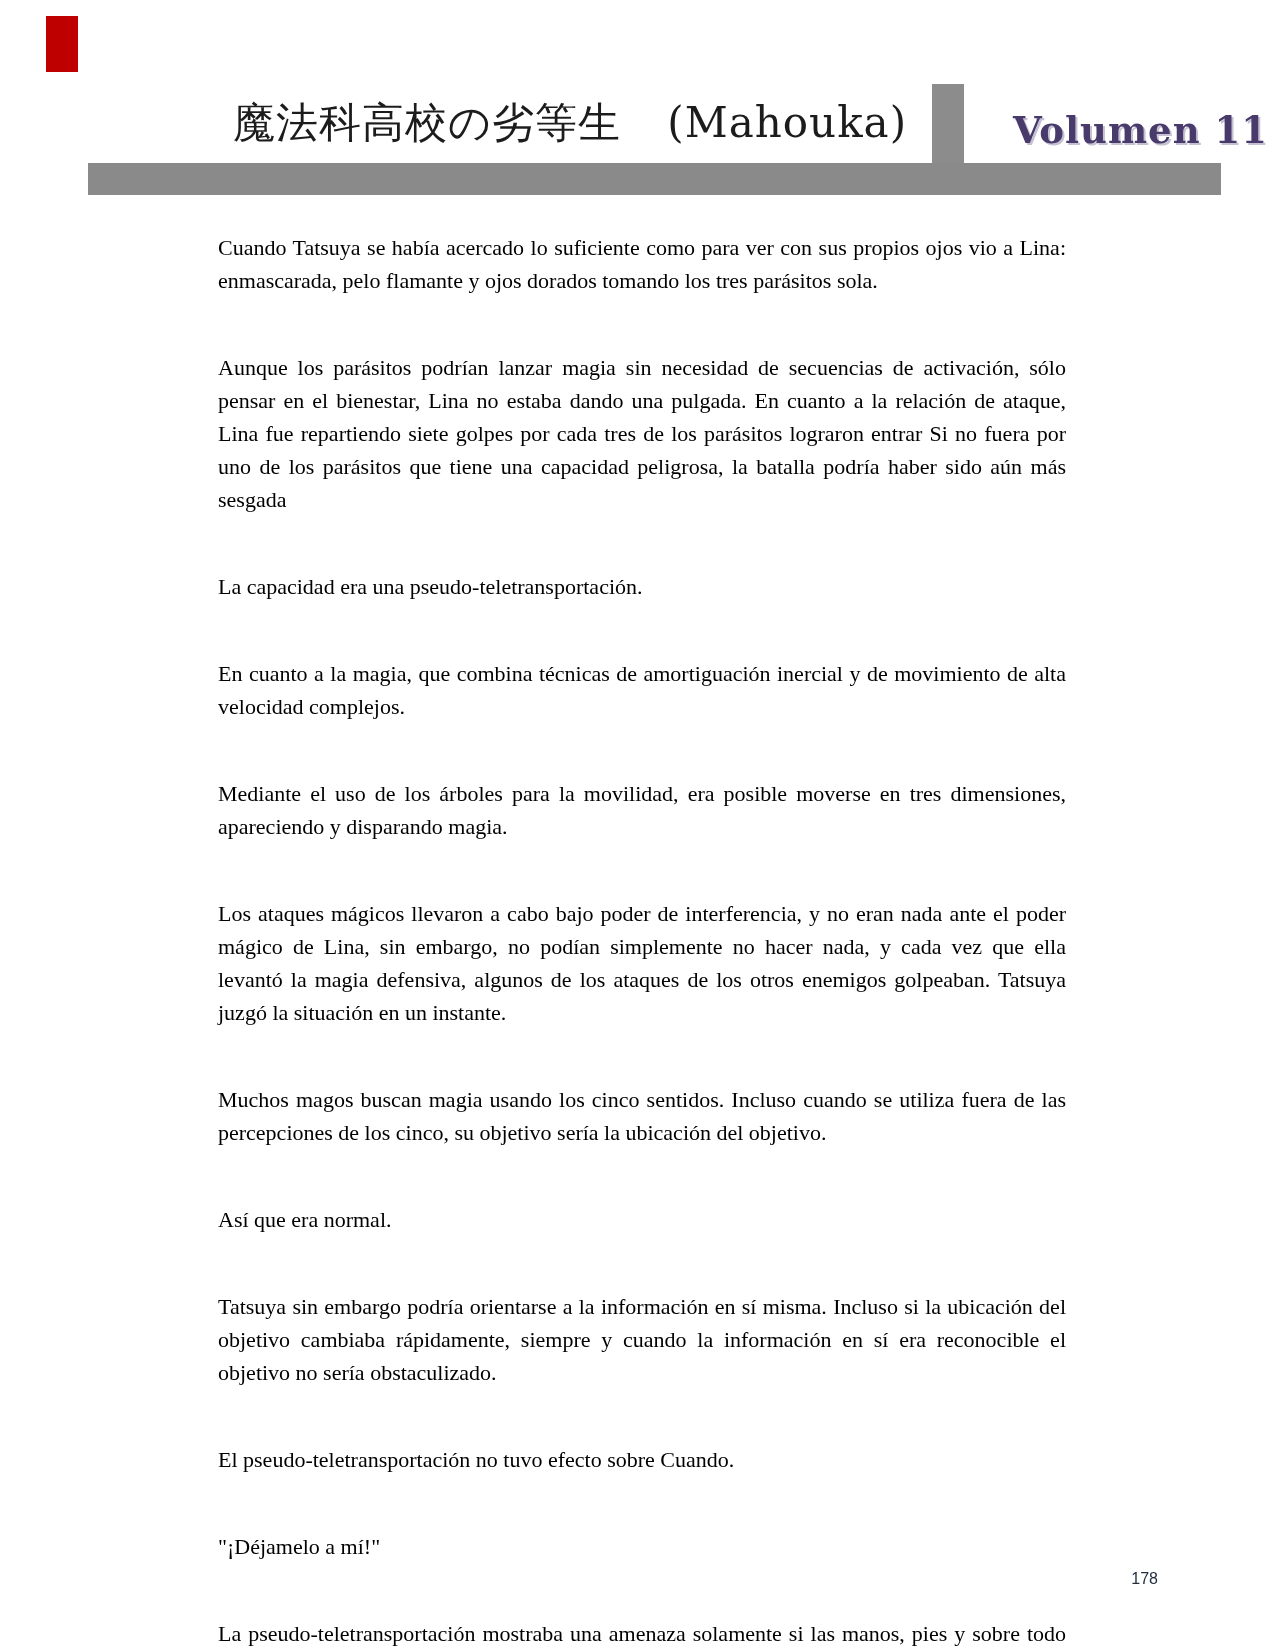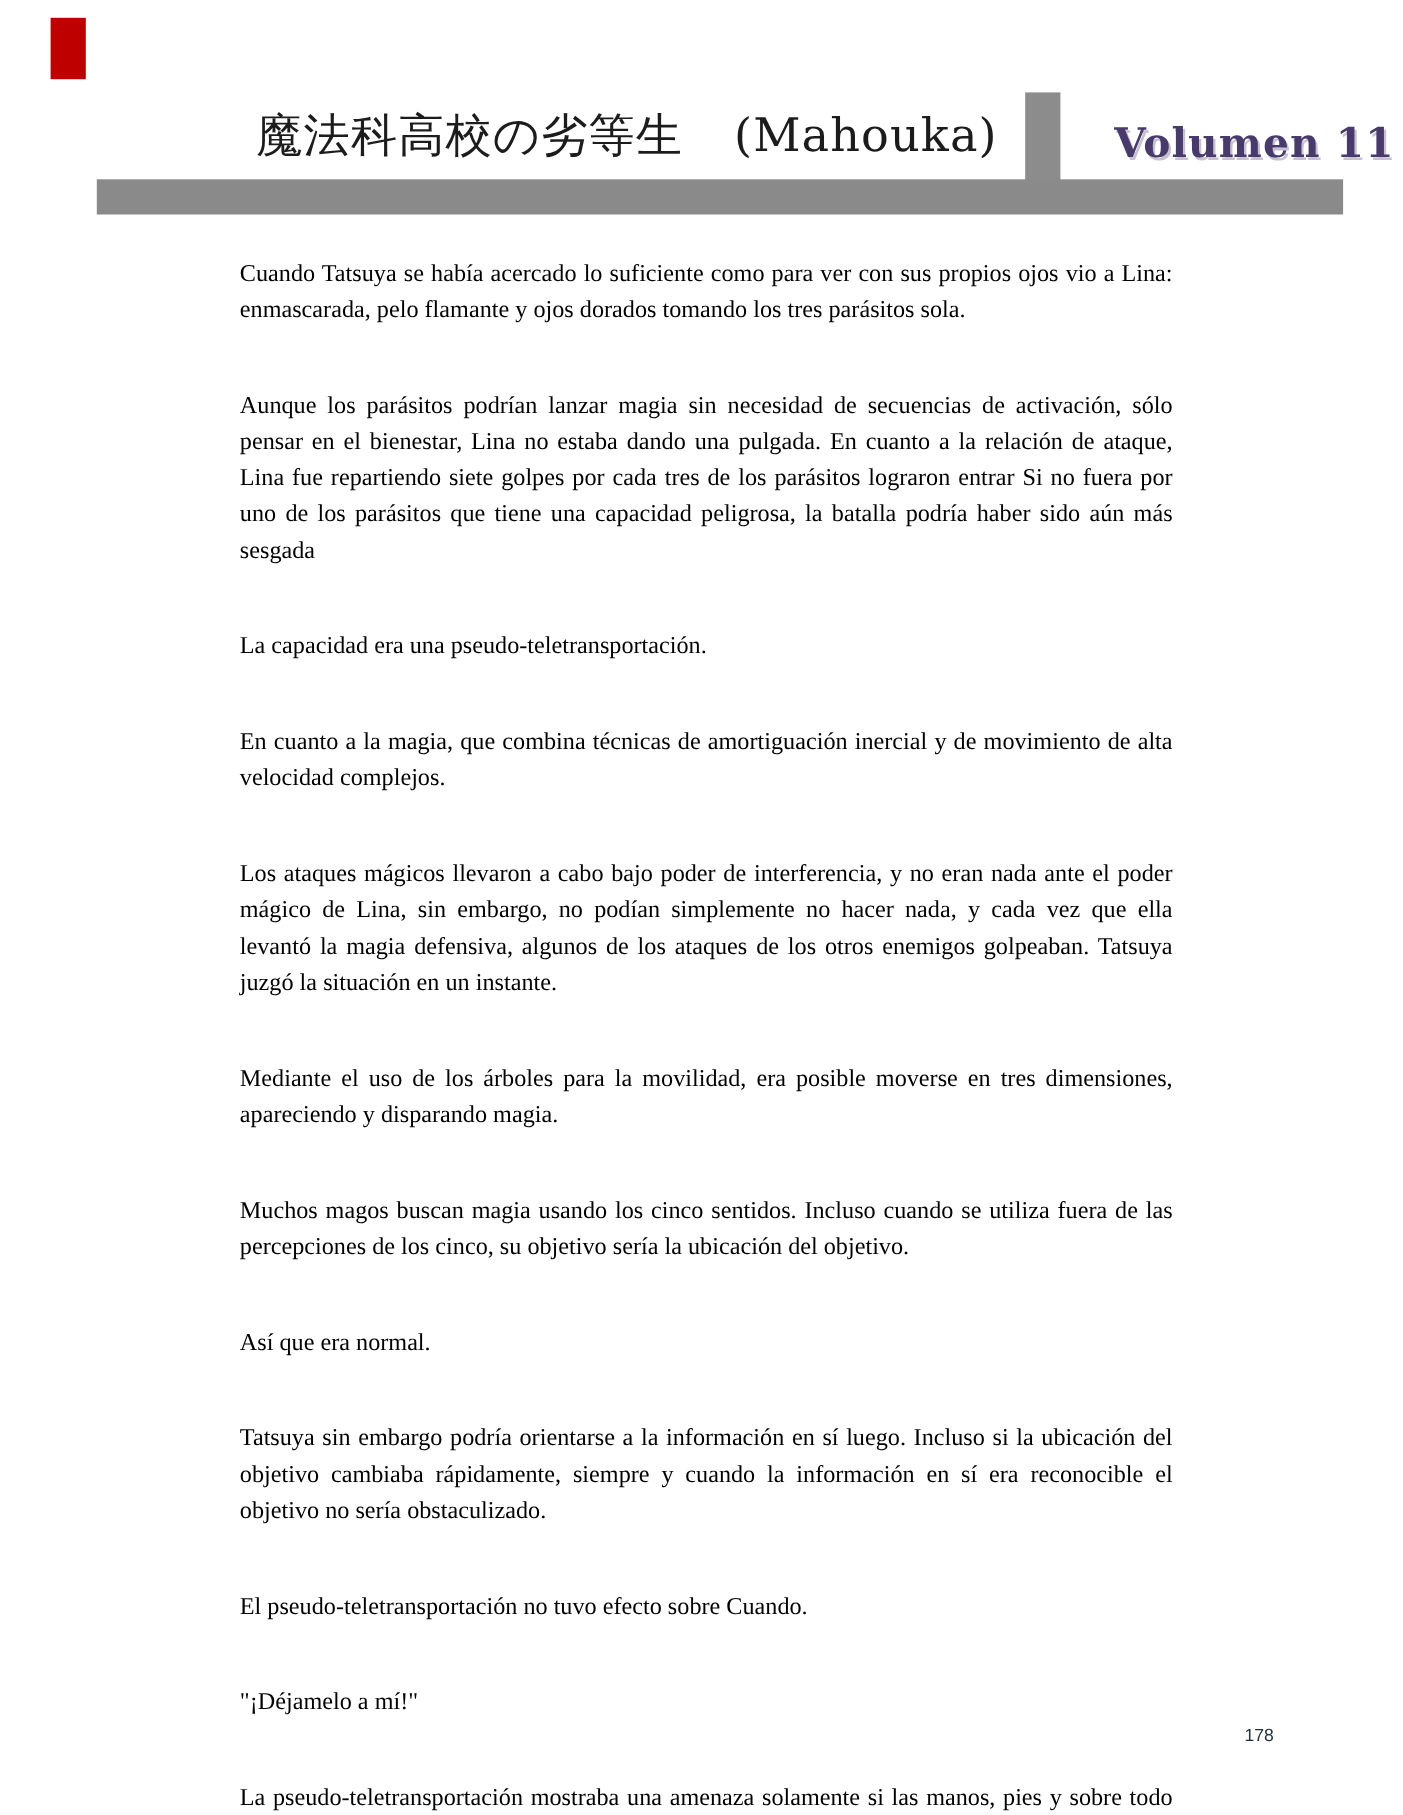--- a/index.html
+++ b/index.html
@@ -105,25 +105,25 @@
     <div class="volume-label">Volumen 11</div>
   </div>
 
   <div class="header-rule"></div>
 
   <div class="body-text">
       <p>Cuando Tatsuya se había acercado lo suficiente como para ver con sus propios ojos vio a Lina: enmascarada,  pelo flamante y ojos dorados tomando los tres parásitos sola.</p>
       <p>Aunque los parásitos podrían lanzar magia sin necesidad de secuencias de activación, sólo pensar en el bienestar, Lina no estaba dando una pulgada. En cuanto a la relación de ataque, Lina fue repartiendo siete golpes por cada tres de los parásitos lograron entrar Si no fuera por uno de los parásitos que tiene una capacidad peligrosa, la batalla podría haber sido aún más sesgada</p>
       <p>La capacidad era una pseudo-teletransportación.</p>
       <p>En cuanto a la magia, que combina técnicas de amortiguación inercial y de movimiento de alta velocidad complejos.</p>
+      <p>Mediante el uso de los árboles para la movilidad, era posible moverse en tres dimensiones, apareciendo y disparando magia.</p>
       <p>Los ataques mágicos llevaron a cabo bajo poder de interferencia, y no eran nada ante el poder mágico de Lina, sin embargo, no podían simplemente no hacer nada, y cada vez que ella levantó la magia defensiva, algunos de los ataques de los otros enemigos golpeaban. Tatsuya juzgó la situación en un instante.</p>
-      <p>Mediante el uso de los árboles para la movilidad, era posible moverse en tres dimensiones, apareciendo y disparando magia.</p>
       <p>Muchos magos buscan magia usando los cinco sentidos. Incluso cuando se utiliza fuera de las percepciones de los cinco, su objetivo sería la ubicación del objetivo.</p>
       <p>Así que era normal.</p>
-      <p>Tatsuya sin embargo podría orientarse a la información en sí luego. Incluso si la ubicación del objetivo cambiaba rápidamente, siempre y cuando la información en sí era reconocible el objetivo no sería obstaculizado.</p>
+      <p>Tatsuya sin embargo podría orientarse a la información en sí misma. Incluso si la ubicación del objetivo cambiaba rápidamente, siempre y cuando la información en sí era reconocible el objetivo no sería obstaculizado.</p>
       <p>El pseudo-teletransportación no tuvo efecto sobre Cuando.</p>
       <p>"¡Déjamelo a mí!"</p>
       <p>La pseudo-teletransportación mostraba una amenaza solamente si las manos, pies y sobre todo ojos del oponente no podían seguirlo. Por otro lado, si la velocidad del rival superaba a</p>
     </div>
 
   <div class="page-number">178</div>
 
 </div>
 
 </body></html>

